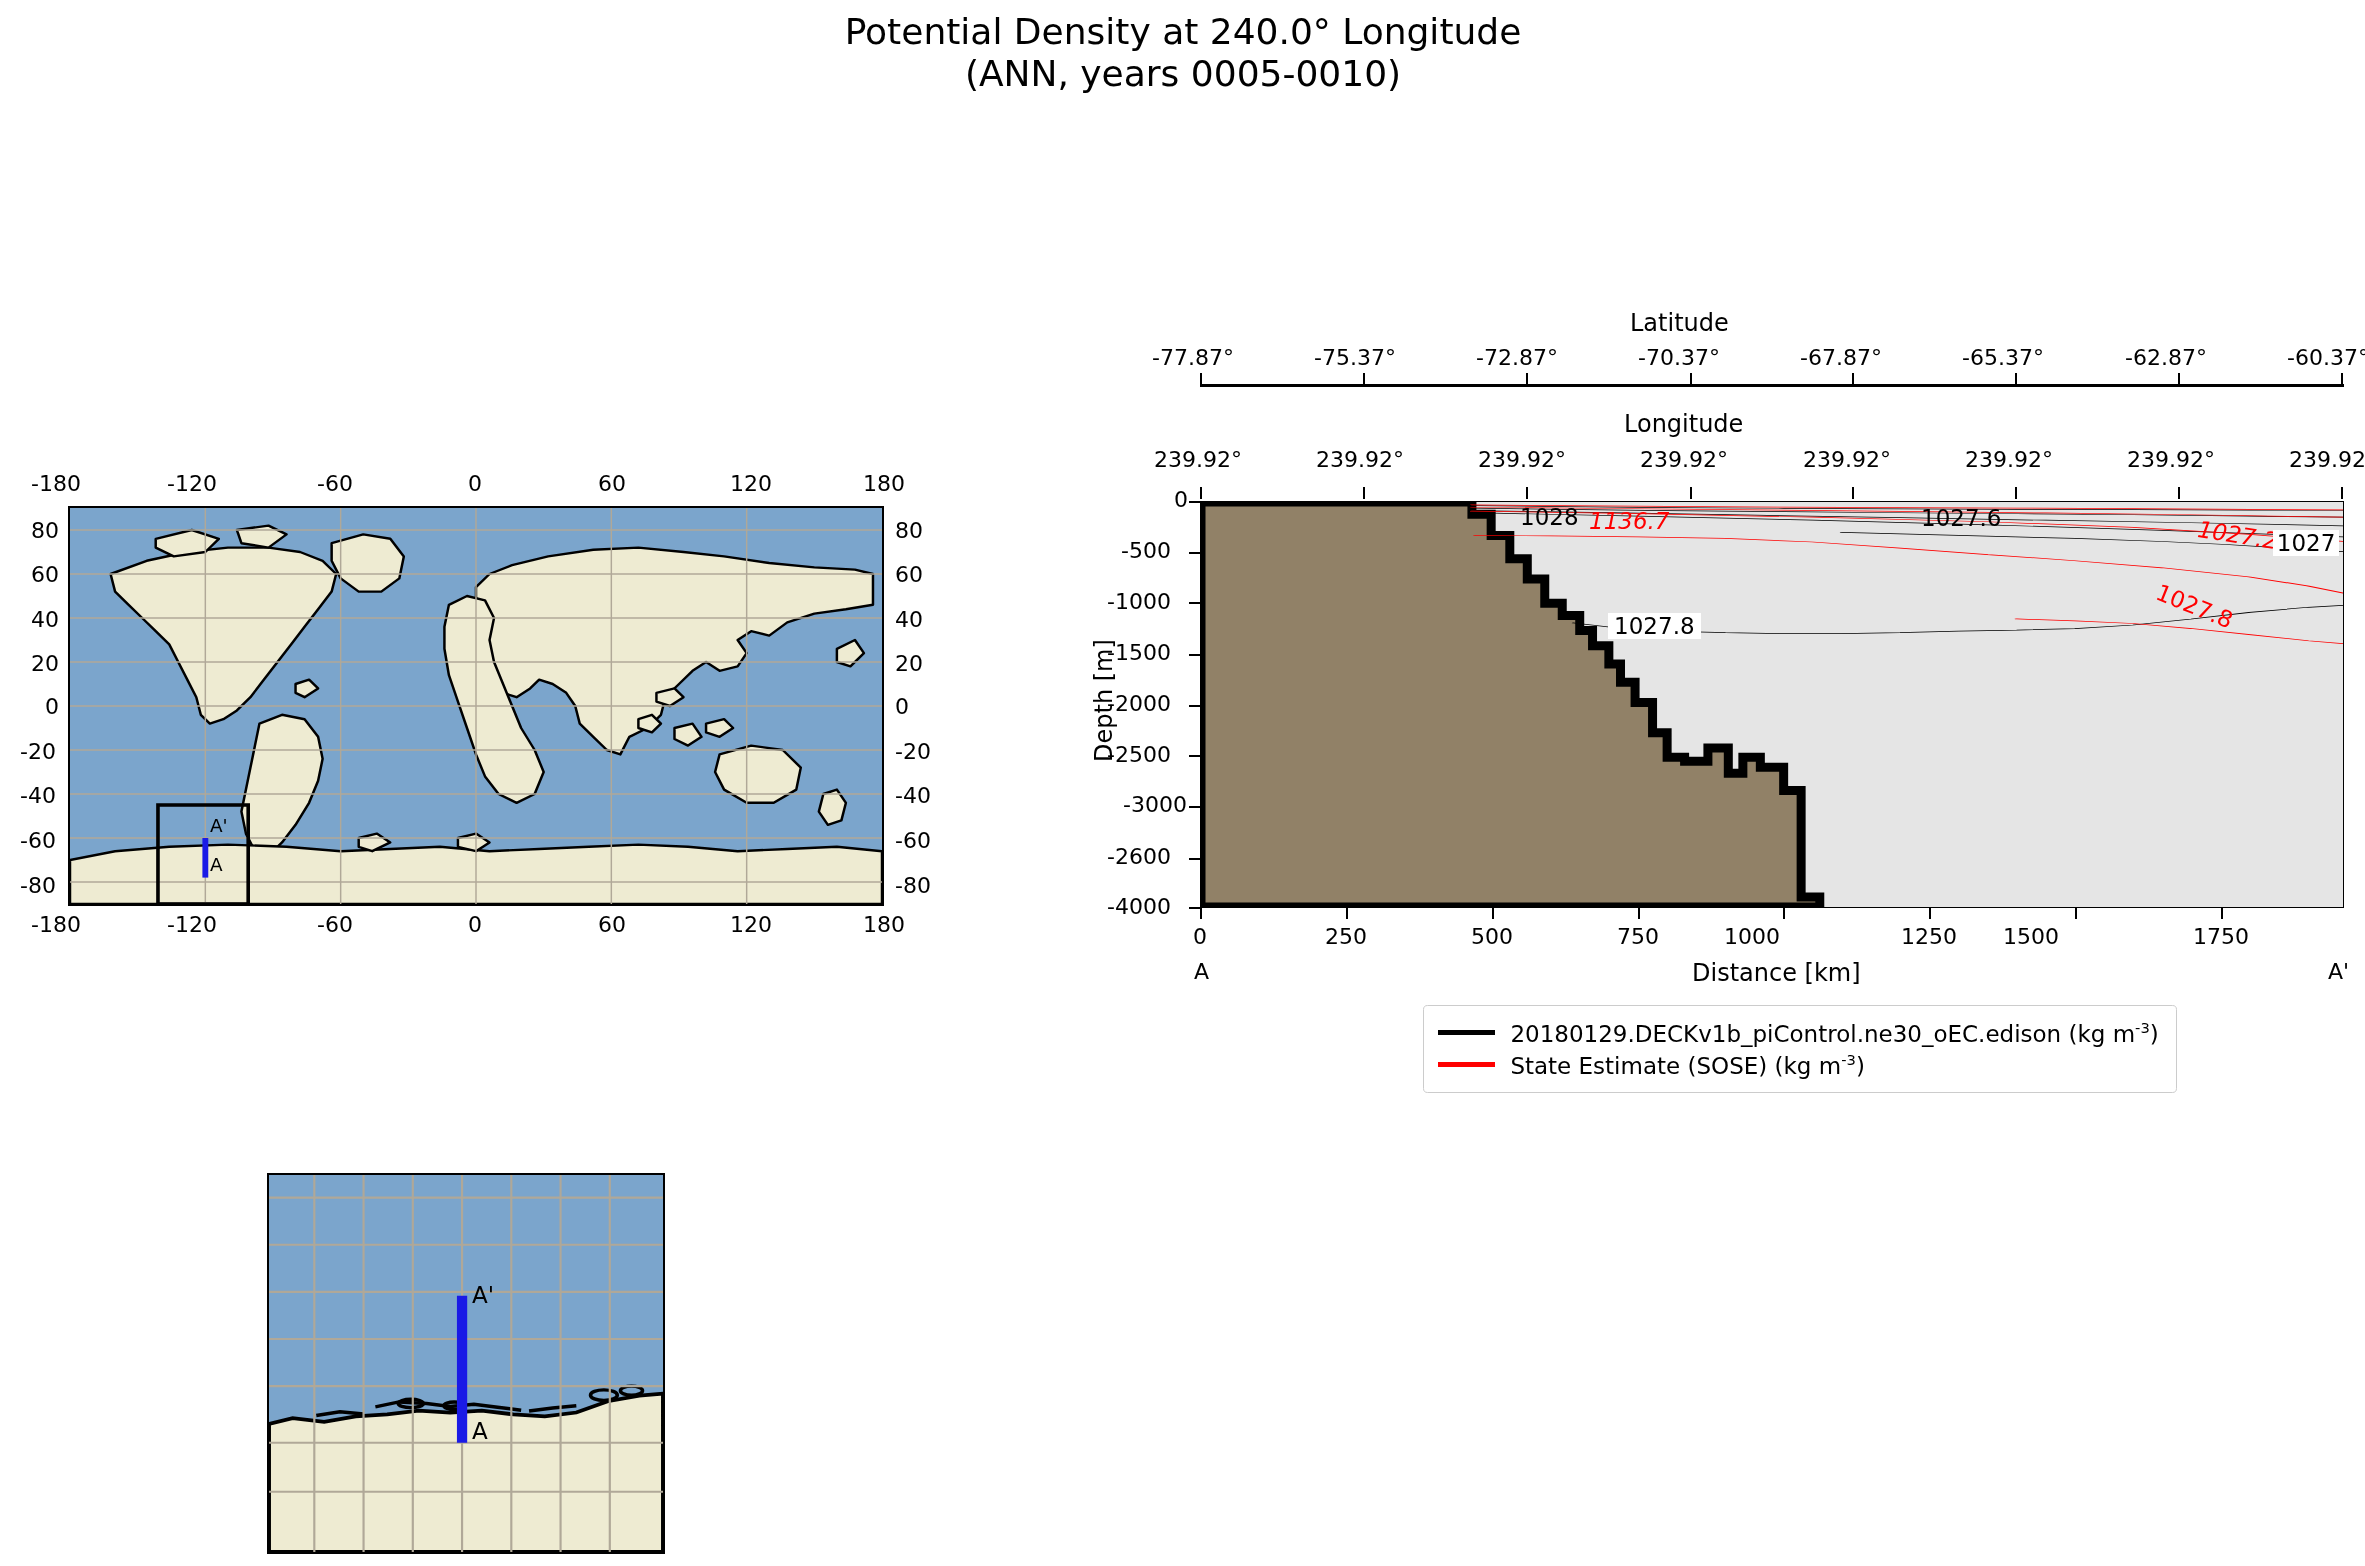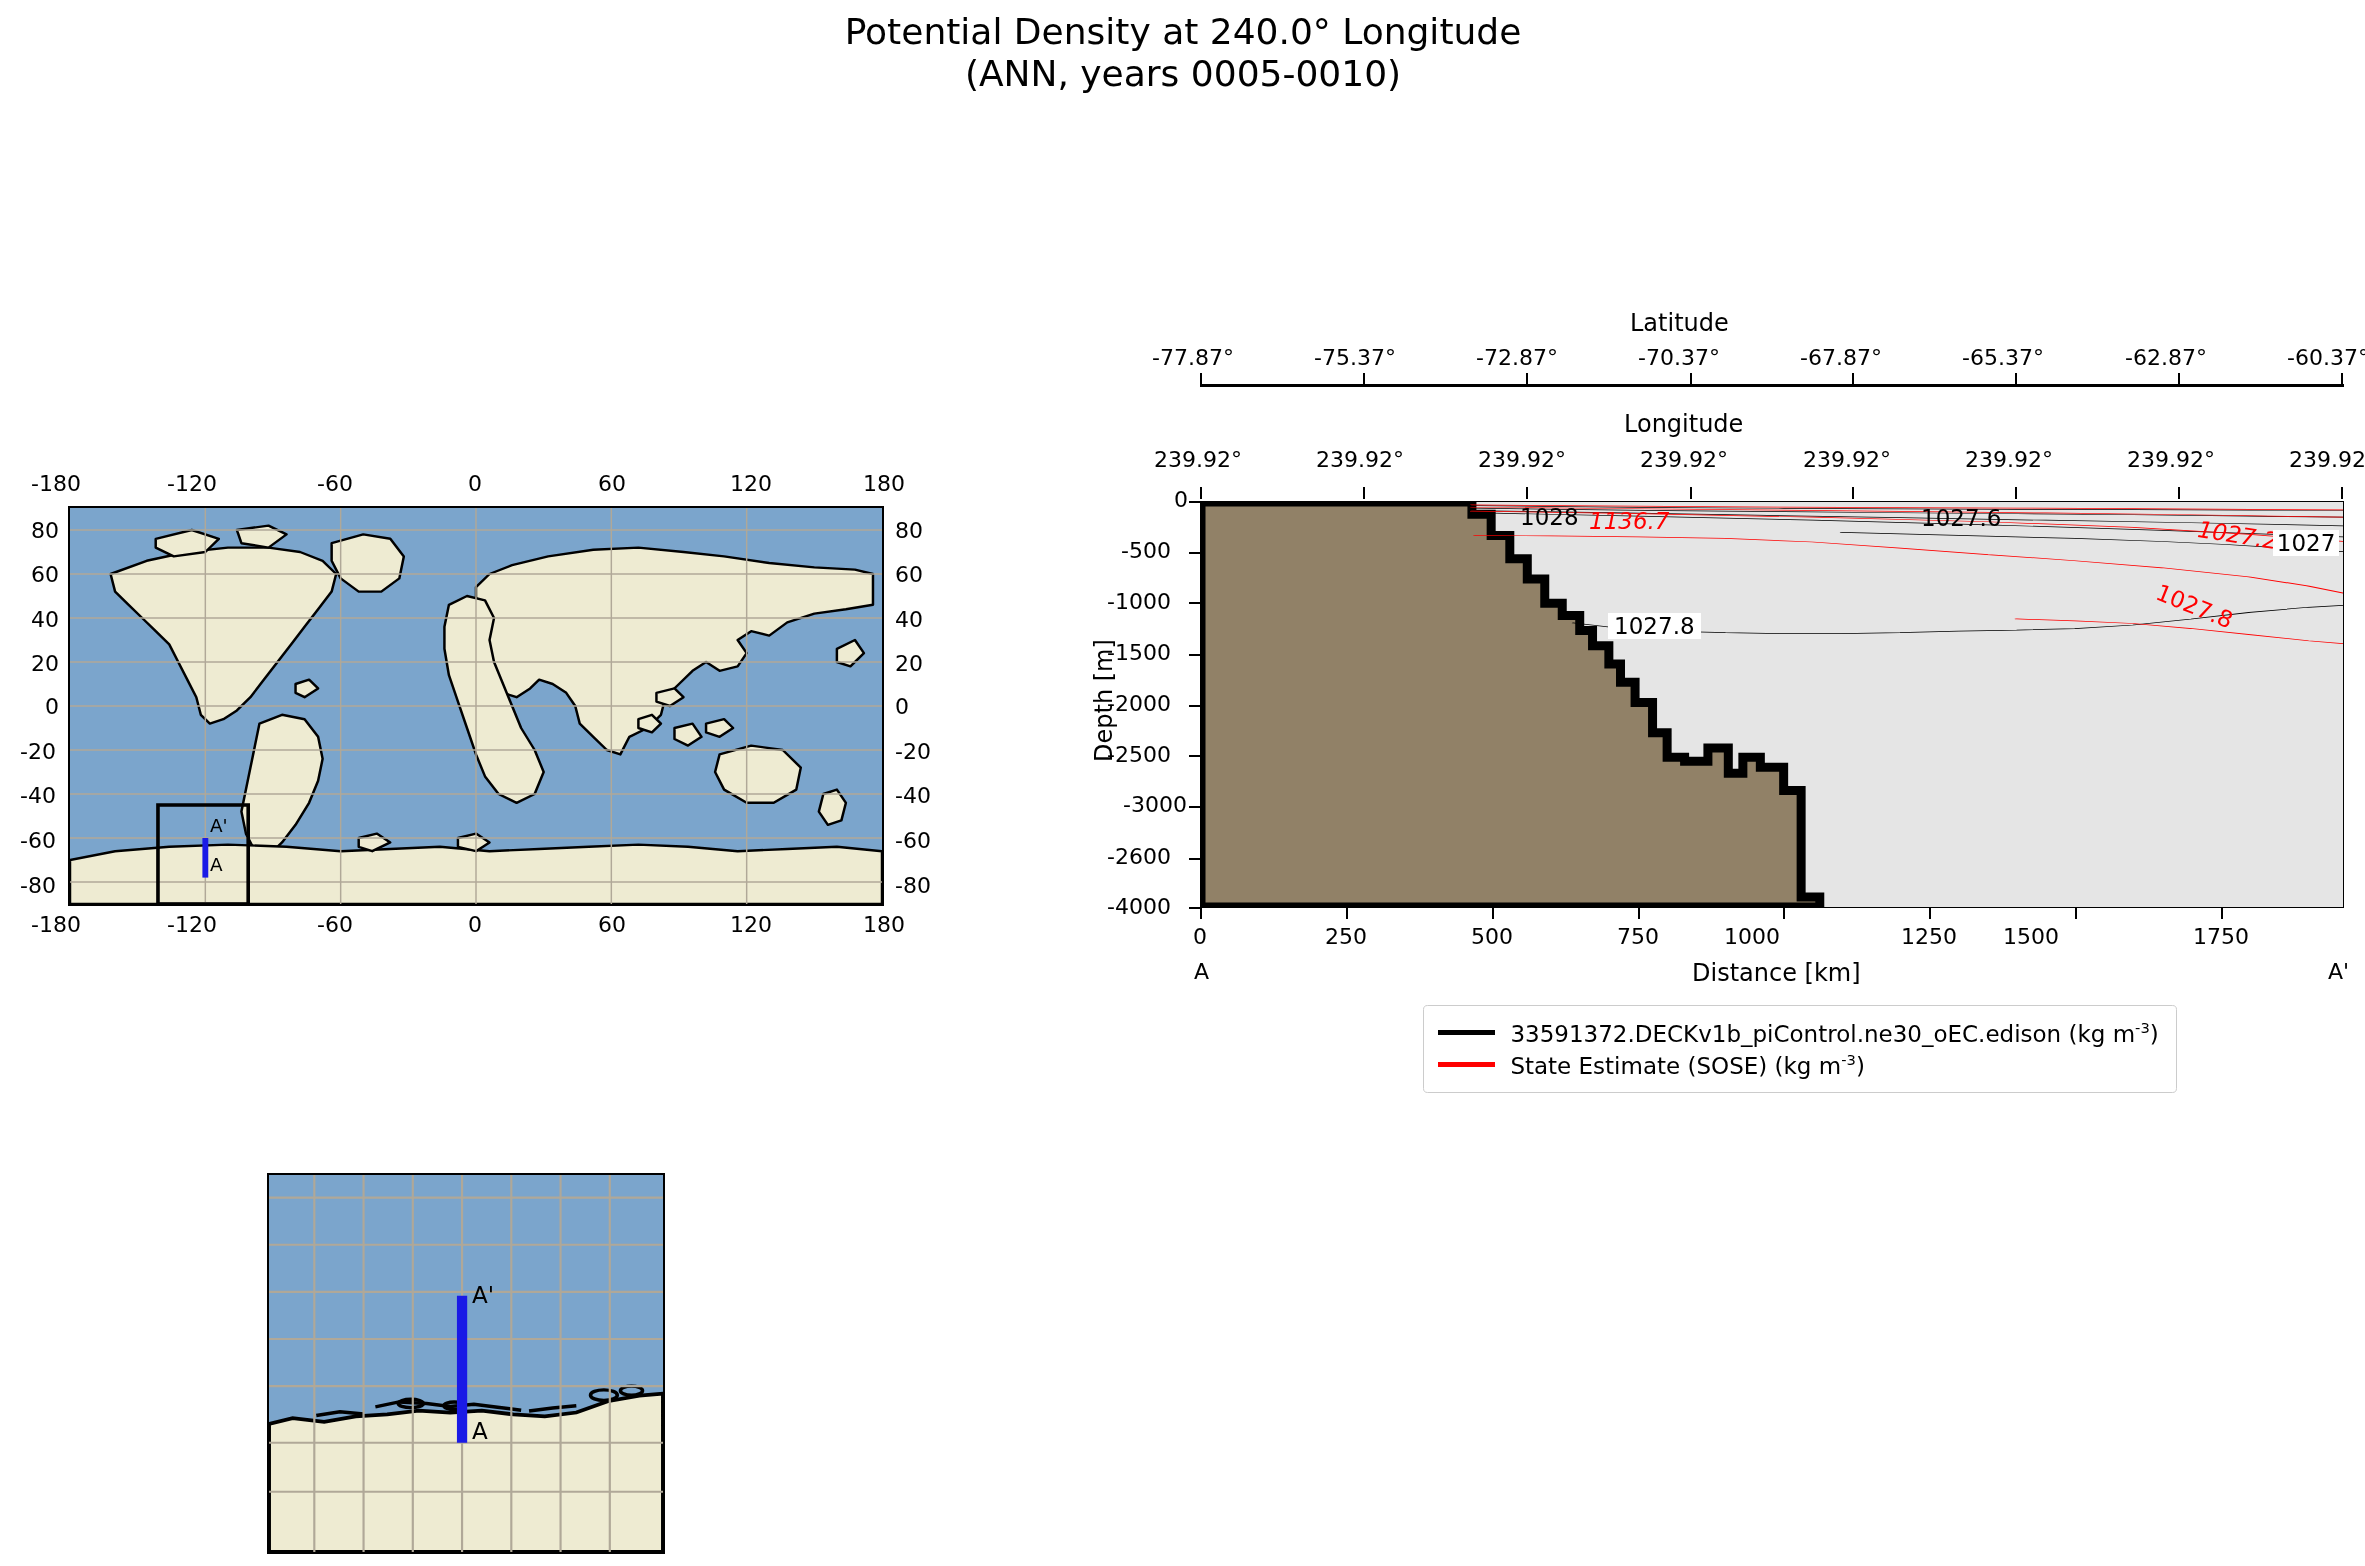--- a/index.html
+++ b/index.html
@@ -391,20 +391,20 @@
     <div class="tick-label" style="left:993px; top:423px;">1750</div>
   </div>
   <div class="axis-title" style="left:492px; top:458px;">Distance [km]</div>
   <div class="endpoint-label" style="left:-6.1px; top:458px;">A</div>
   <div class="endpoint-label" style="left:1128px; top:458px;">A'</div>
 </div>
 
 <div id="section-legend">
   <div class="legend-row">
     <div class="legend-swatch" style="background:#000000;"></div>
-    <div class="legend-text"><span>33591372.DECKv1b_piControl.ne30_oEC.edison (kg m</span><sup>-3</sup><span>)</span></div>
+    <div class="legend-text"><span>20180129.DECKv1b_piControl.ne30_oEC.edison (kg m</span><sup>-3</sup><span>)</span></div>
   </div>
   <div class="legend-row">
     <div class="legend-swatch" style="background:#ff0000;"></div>
     <div class="legend-text"><span>State Estimate (SOSE) (kg m</span><sup>-3</sup><span>)</span></div>
   </div>
 </div>
 
 
 </body></html>

